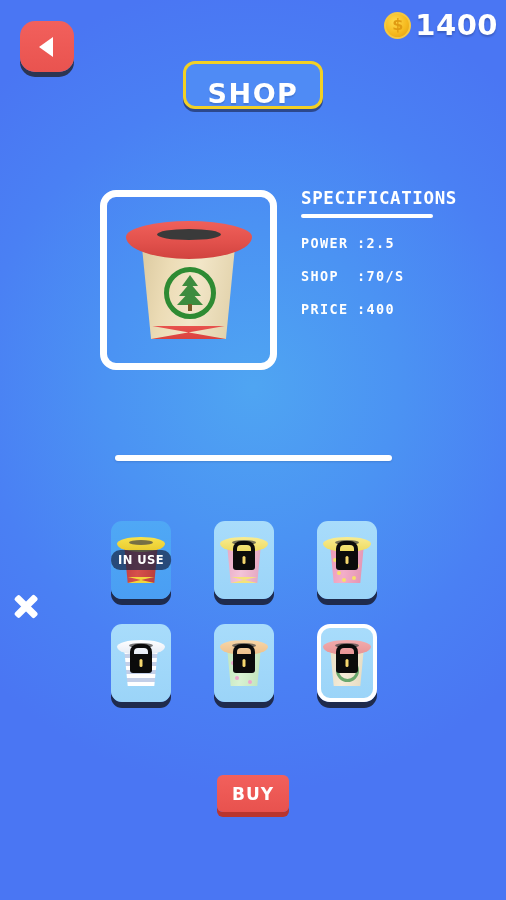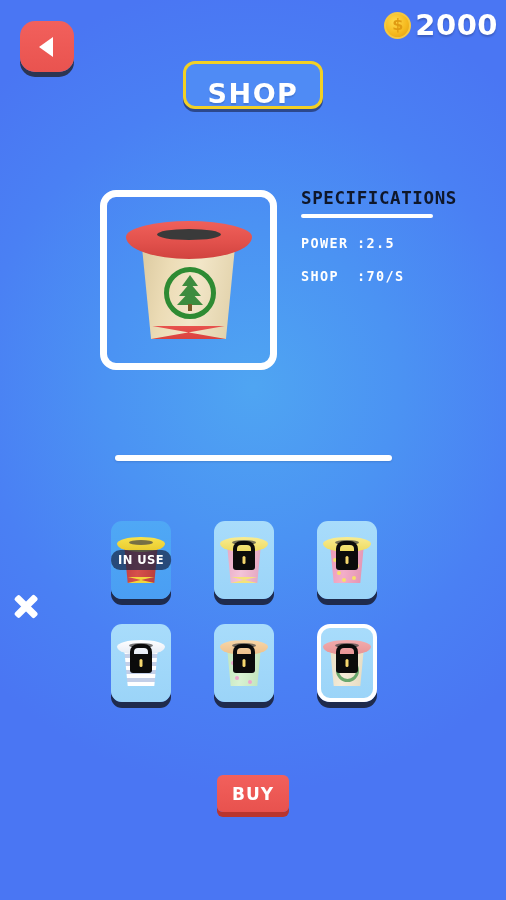--- a/index.html
+++ b/index.html
@@ -156,21 +156,21 @@
   .tree i:nth-child(2) { top: 8px; }
   .tree i:nth-child(3) { top: 16px; border-left-width:13px; border-right-width:13px; border-bottom-width:14px;}
   .tree b {
     position: absolute; bottom: 0; left: 50%; transform: translateX(-50%);
     width: 4px; height: 7px; background: #7a5a28;
   }
 
   
   .specs { position: absolute; left: 301px; top: 188px; width: 190px; }
   .specs-head {
-    color: #0f172a; font-size: 17.5px; font-weight: bold;
+    color: #ffffff; font-size: 17.5px; font-weight: bold;
     letter-spacing: .6px; font-family: "DejaVu Sans Mono", monospace;
   }
   .specs-rule {
     margin-top: 6px; width: 132px; height: 4px;
     background: #ffffff; border-radius: 2px;
   }
   .spec-row {
     margin-top: 17px;
     color: #ffffff; font-size: 13.5px; font-weight: bold;
     letter-spacing: 1.4px; font-family: "DejaVu Sans Mono", monospace;
@@ -310,21 +310,21 @@
 <button class="back-btn">
   <span class="back-tri"></span>
 </button>
 
 <div class="shop-title">
   <span>SHOP</span>
 </div>
 
 <div class="coins">
   <span class="coin-icon">$</span>
-  <span class="coin-count">2000</span>
+  <span class="coin-count">1400</span>
 </div>
 
 <div class="preview-card">
   <div class="bin-big">
     <div class="body"></div>
     <div class="base-band"></div>
     <div class="lid"></div>
     <div class="slot"></div>
     <div class="emblem">
       <div class="tree">
@@ -342,20 +342,24 @@
   <div class="specs-rule"></div>
 
   <div class="spec-row">
     <span class="k">POWER</span>
     <span class="v">:2.5</span>
   </div>
   <div class="spec-row">
     <span class="k">SHOP</span>
     <span class="v">:70/S</span>
   </div>
+  <div class="spec-row">
+    <span class="k">PRICE</span>
+    <span class="v">:400</span>
+  </div>
 </div>
 
 <div class="divider"></div>
 
 <div class="prev-arrow"></div>
 
 <div class="grid">
 
   <div class="tile active">
     <div class="bin-s">

